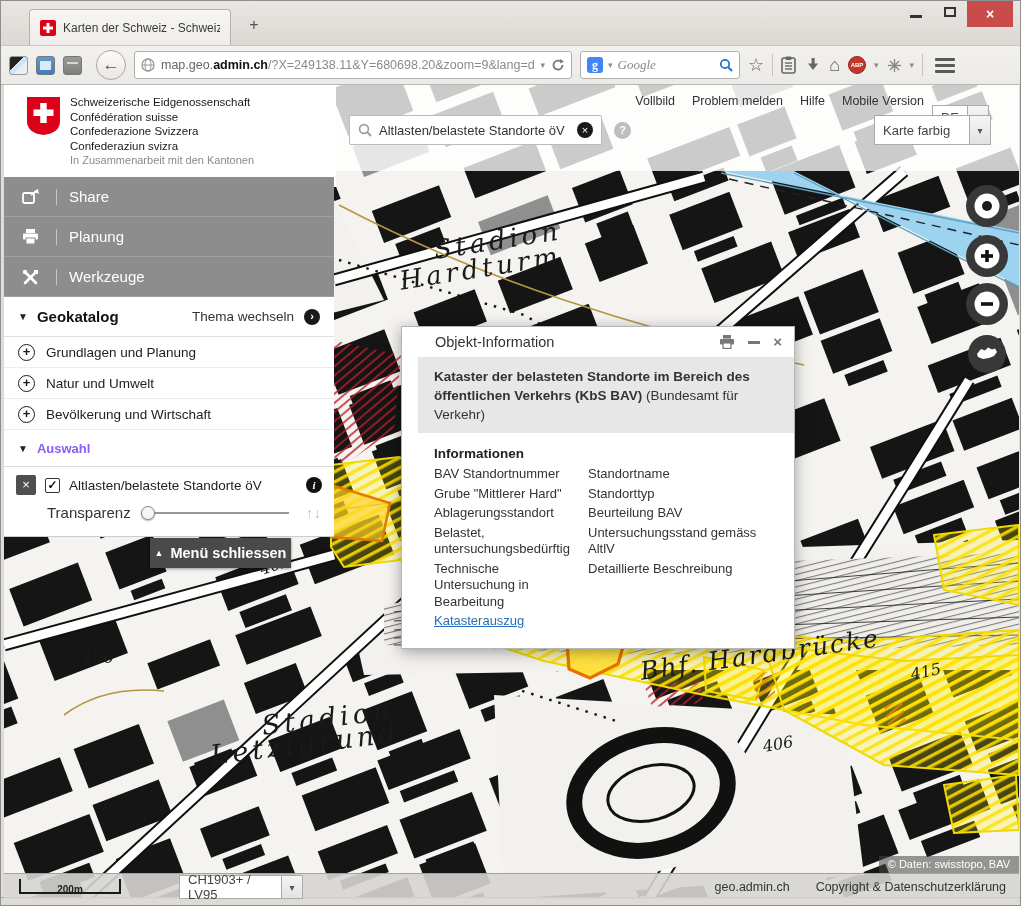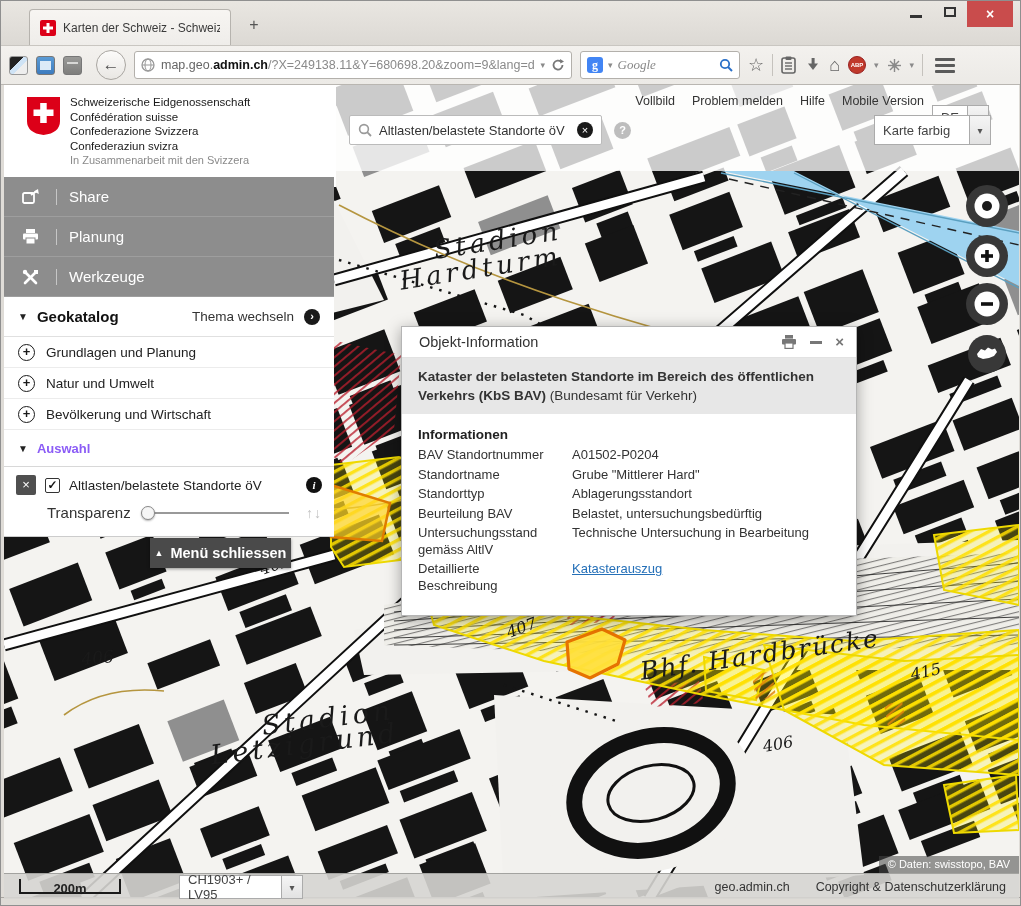--- a/index.html
+++ b/index.html
@@ -86,21 +86,21 @@
   .layer-line2 { display:flex; align-items:center; margin-top:9px; gap:10px; }
   .transp-label { font-size:15px; color:#333; margin-left:31px; }
   .slider { position:relative; width:148px; height:14px; }
   .slider .track { position:absolute; left:0; right:0; top:6px; height:2px; background:#999; }
   .slider .knob { position:absolute; left:0; top:0; width:14px; height:14px; border-radius:50%; background:#F5F5F5; border:1px solid #8a8a8a; box-shadow:0 1px 2px rgba(0,0,0,.3); }
   .updown { margin-left:auto; color:#C2C2C2; font-size:14px; font-weight:bold; letter-spacing:1px; }
   .menu-close { position:absolute; left:146px; top:453px; width:141px; height:30px; background:#4A4A4A; color:#fff; font-weight:bold; font-size:14.5px; display:flex; align-items:center; justify-content:center; gap:7px; z-index:3; box-shadow:0 1px 3px rgba(0,0,0,.4); }
   .menu-close .tri-up { font-size:9px; }
 
   
-  .popup { position:absolute; left:397px; top:241px; width:456px; z-index:5; background:#fff; border:1px solid #b5b5b5; box-shadow:0 3px 14px rgba(0,0,0,.35); }
+  .popup { position:absolute; left:397px; top:241px; width:394px; z-index:5; background:#fff; border:1px solid #b5b5b5; box-shadow:0 3px 14px rgba(0,0,0,.35);padding-left:16px; }
   .popup-head { height:31px; display:flex; align-items:center; padding:0 12px 0 17px; border-bottom:1px solid #E2E2E2; }
   .popup-title { font-size:14.5px; color:#333; }
   .popup-icons { margin-left:auto; display:flex; align-items:center; gap:13px; color:#777; }
   .p-min { width:12px; height:3px; background:#777; }
   .p-close { font-size:15px; font-weight:bold; color:#777; line-height:14px; }
   .popup-band { background:#E7E7E7; padding:9px 16px; font-size:13.5px; color:#333; line-height:19px; }
   .popup-band .bd { font-weight:bold; }
   .popup-body { padding:13px 16px 18px; }
   .sect { font-weight:bold; font-size:13.5px; color:#222; margin-bottom:5px; }
   .info-table { display:grid; grid-template-columns:140px 1fr; column-gap:14px; row-gap:3px; font-size:13px; color:#333; line-height:16.5px; }
@@ -108,21 +108,21 @@
   .link-gap { margin-top:16px; }
 
   
   .mapctl { position:absolute; left:961px; width:44px; height:44px; z-index:2; }
   .mc1 { top:99px; } .mc2 { top:149px; } .mc3 { top:197px; } .mc4 { top:247px; }
 
   
   .attribution { position:absolute; right:0; bottom:26px; height:17px; background:rgba(70,70,70,.55); color:#fff; font-size:11px; line-height:17px; padding:0 9px; z-index:4; }
   .footer { position:absolute; left:0; right:0; bottom:0; height:26px; background:rgba(214,213,210,.9); border-top:1px solid #A3A3A0; z-index:5; }
   .scalebar { position:absolute; left:15px; top:5px; width:102px; height:15px; border-left:2px solid #1a1a1a; border-right:2px solid #1a1a1a; border-bottom:2px solid #1a1a1a; text-align:center; }
-  .scalebar span { font-size:13px; font-weight:bold; color:#222; line-height:12px; display:inline-block; }
+  .scalebar span { font-size:10px; font-weight:bold; color:#222; line-height:12px; display:inline-block; }
   .proj-select { position:absolute; left:175px; top:1px; height:24px; display:flex; }
   .proj-select .sel-field { width:103px; font-size:13px; justify-content:center; }
   .footer-links { position:absolute; right:13px; top:0; height:26px; display:flex; gap:26px; align-items:center; font-size:12.5px; color:#333; }
 
   svg text.maplabel { font-family:"DejaVu Serif","Liberation Serif",serif; font-style:italic; fill:#1a1a1a; }
 </style>
 </head>
 <body>
 
 <div class="window">
@@ -914,21 +914,21 @@
               <rect x="15.2" y="7" width="6.5" height="20" fill="#fff"></rect>
               <rect x="8.5" y="13.5" width="20" height="6.5" fill="#fff"></rect>
             </svg>
         </span>
         <div class="brand-lines">
           <div>Schweizerische Eidgenossenschaft</div>
           <div>Confédération suisse</div>
           <div>Confederazione Svizzera</div>
           <div>Confederaziun svizra</div>
         </div>
-        <div class="brand-sub">In Zusammenarbeit mit den Svizzera</div>
+        <div class="brand-sub">In Zusammenarbeit mit den Kantonen</div>
       </div>
       <div class="top-links">
         <span>Vollbild</span>
         <span>Problem melden</span>
         <span>Hilfe</span>
         <span>Mobile Version</span>
       </div>
       <div class="lang-select">
         <span class="sel-field">DE</span>
         <span class="sel-caret">▾</span>
@@ -1048,21 +1048,20 @@
         </span>
       </div>
       <div class="popup-band">
         <span class="bd">Kataster der belasteten Standorte im Bereich des öffentlichen Verkehrs (KbS BAV)</span>
         <span>(Bundesamt für Verkehr)</span>
       </div>
       <div class="popup-body">
         <div class="sect">Informationen</div>
         <div class="info-table">
           <div>BAV Standortnummer</div>
-            <div>A01502-P0204</div>
           <div>Standortname</div>
             <div>Grube "Mittlerer Hard"</div>
           <div>Standorttyp</div>
             <div>Ablagerungsstandort</div>
           <div>Beurteilung BAV</div>
             <div>Belastet, untersuchungsbedürftig</div>
           <div>Untersuchungsstand gemäss AltlV</div>
             <div>Technische Untersuchung in Bearbeitung</div>
           <div>Detaillierte Beschreibung</div>
             <div><a href="#">Katasterauszug</a></div>

